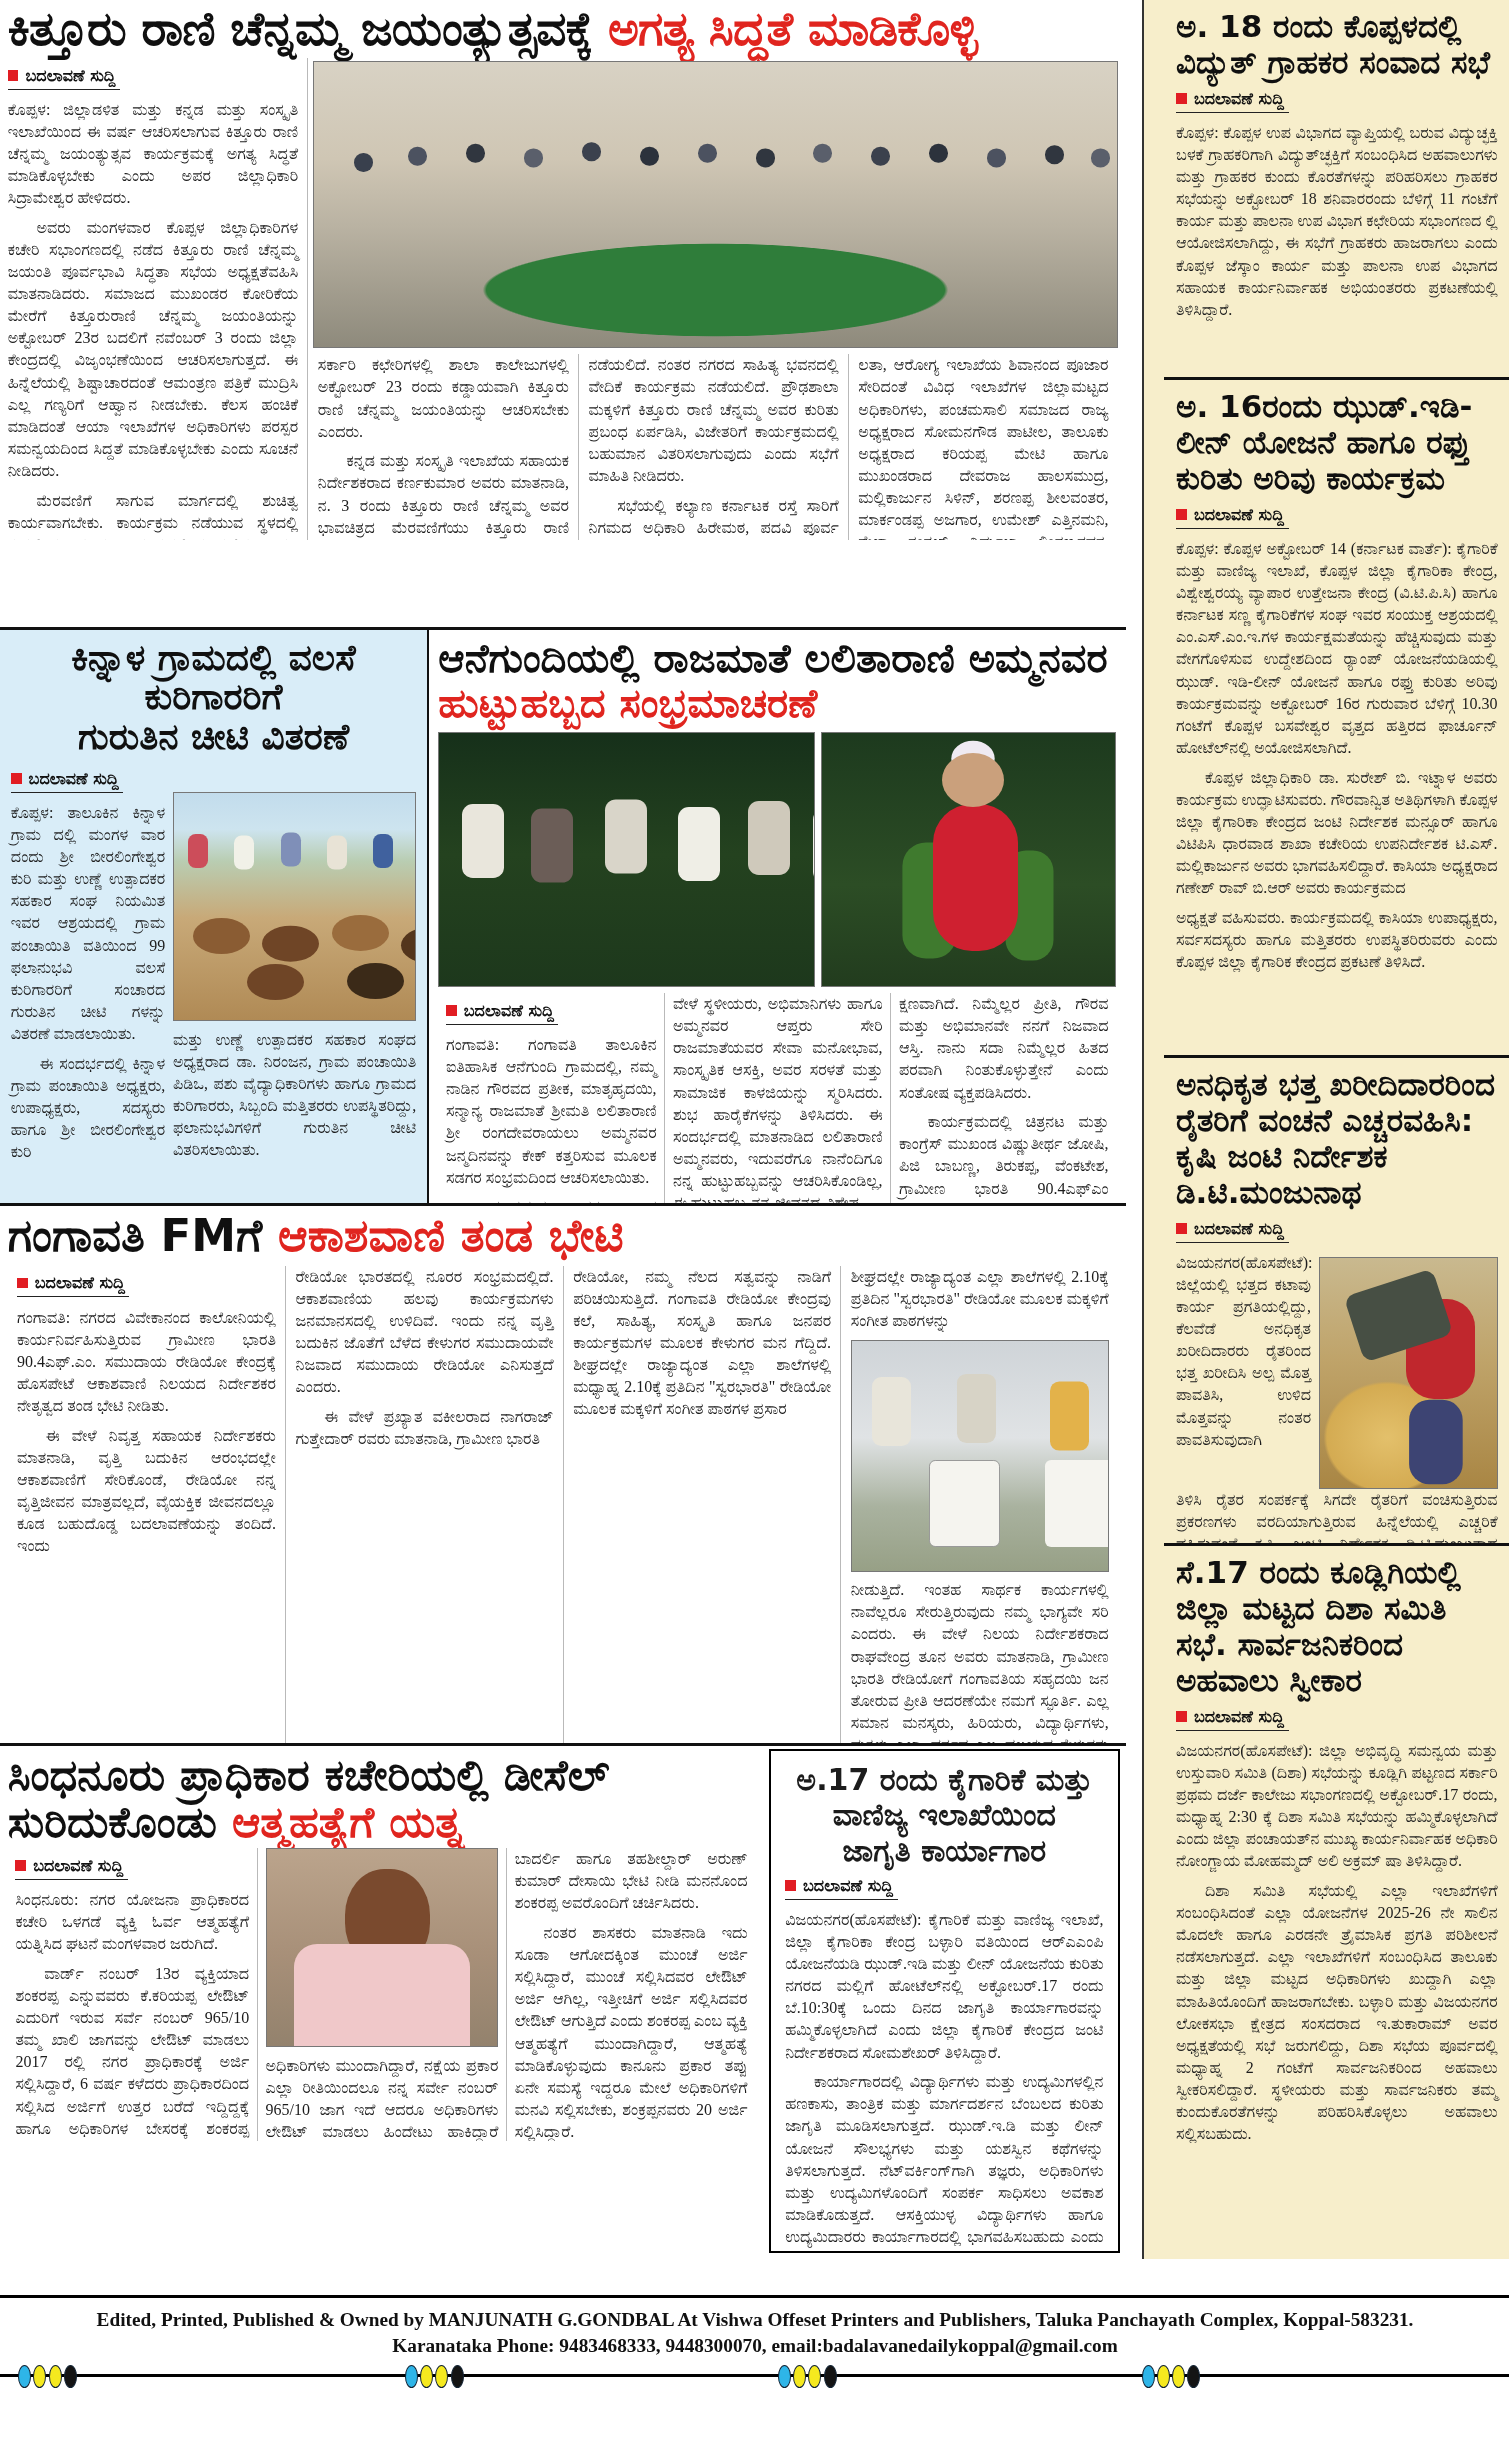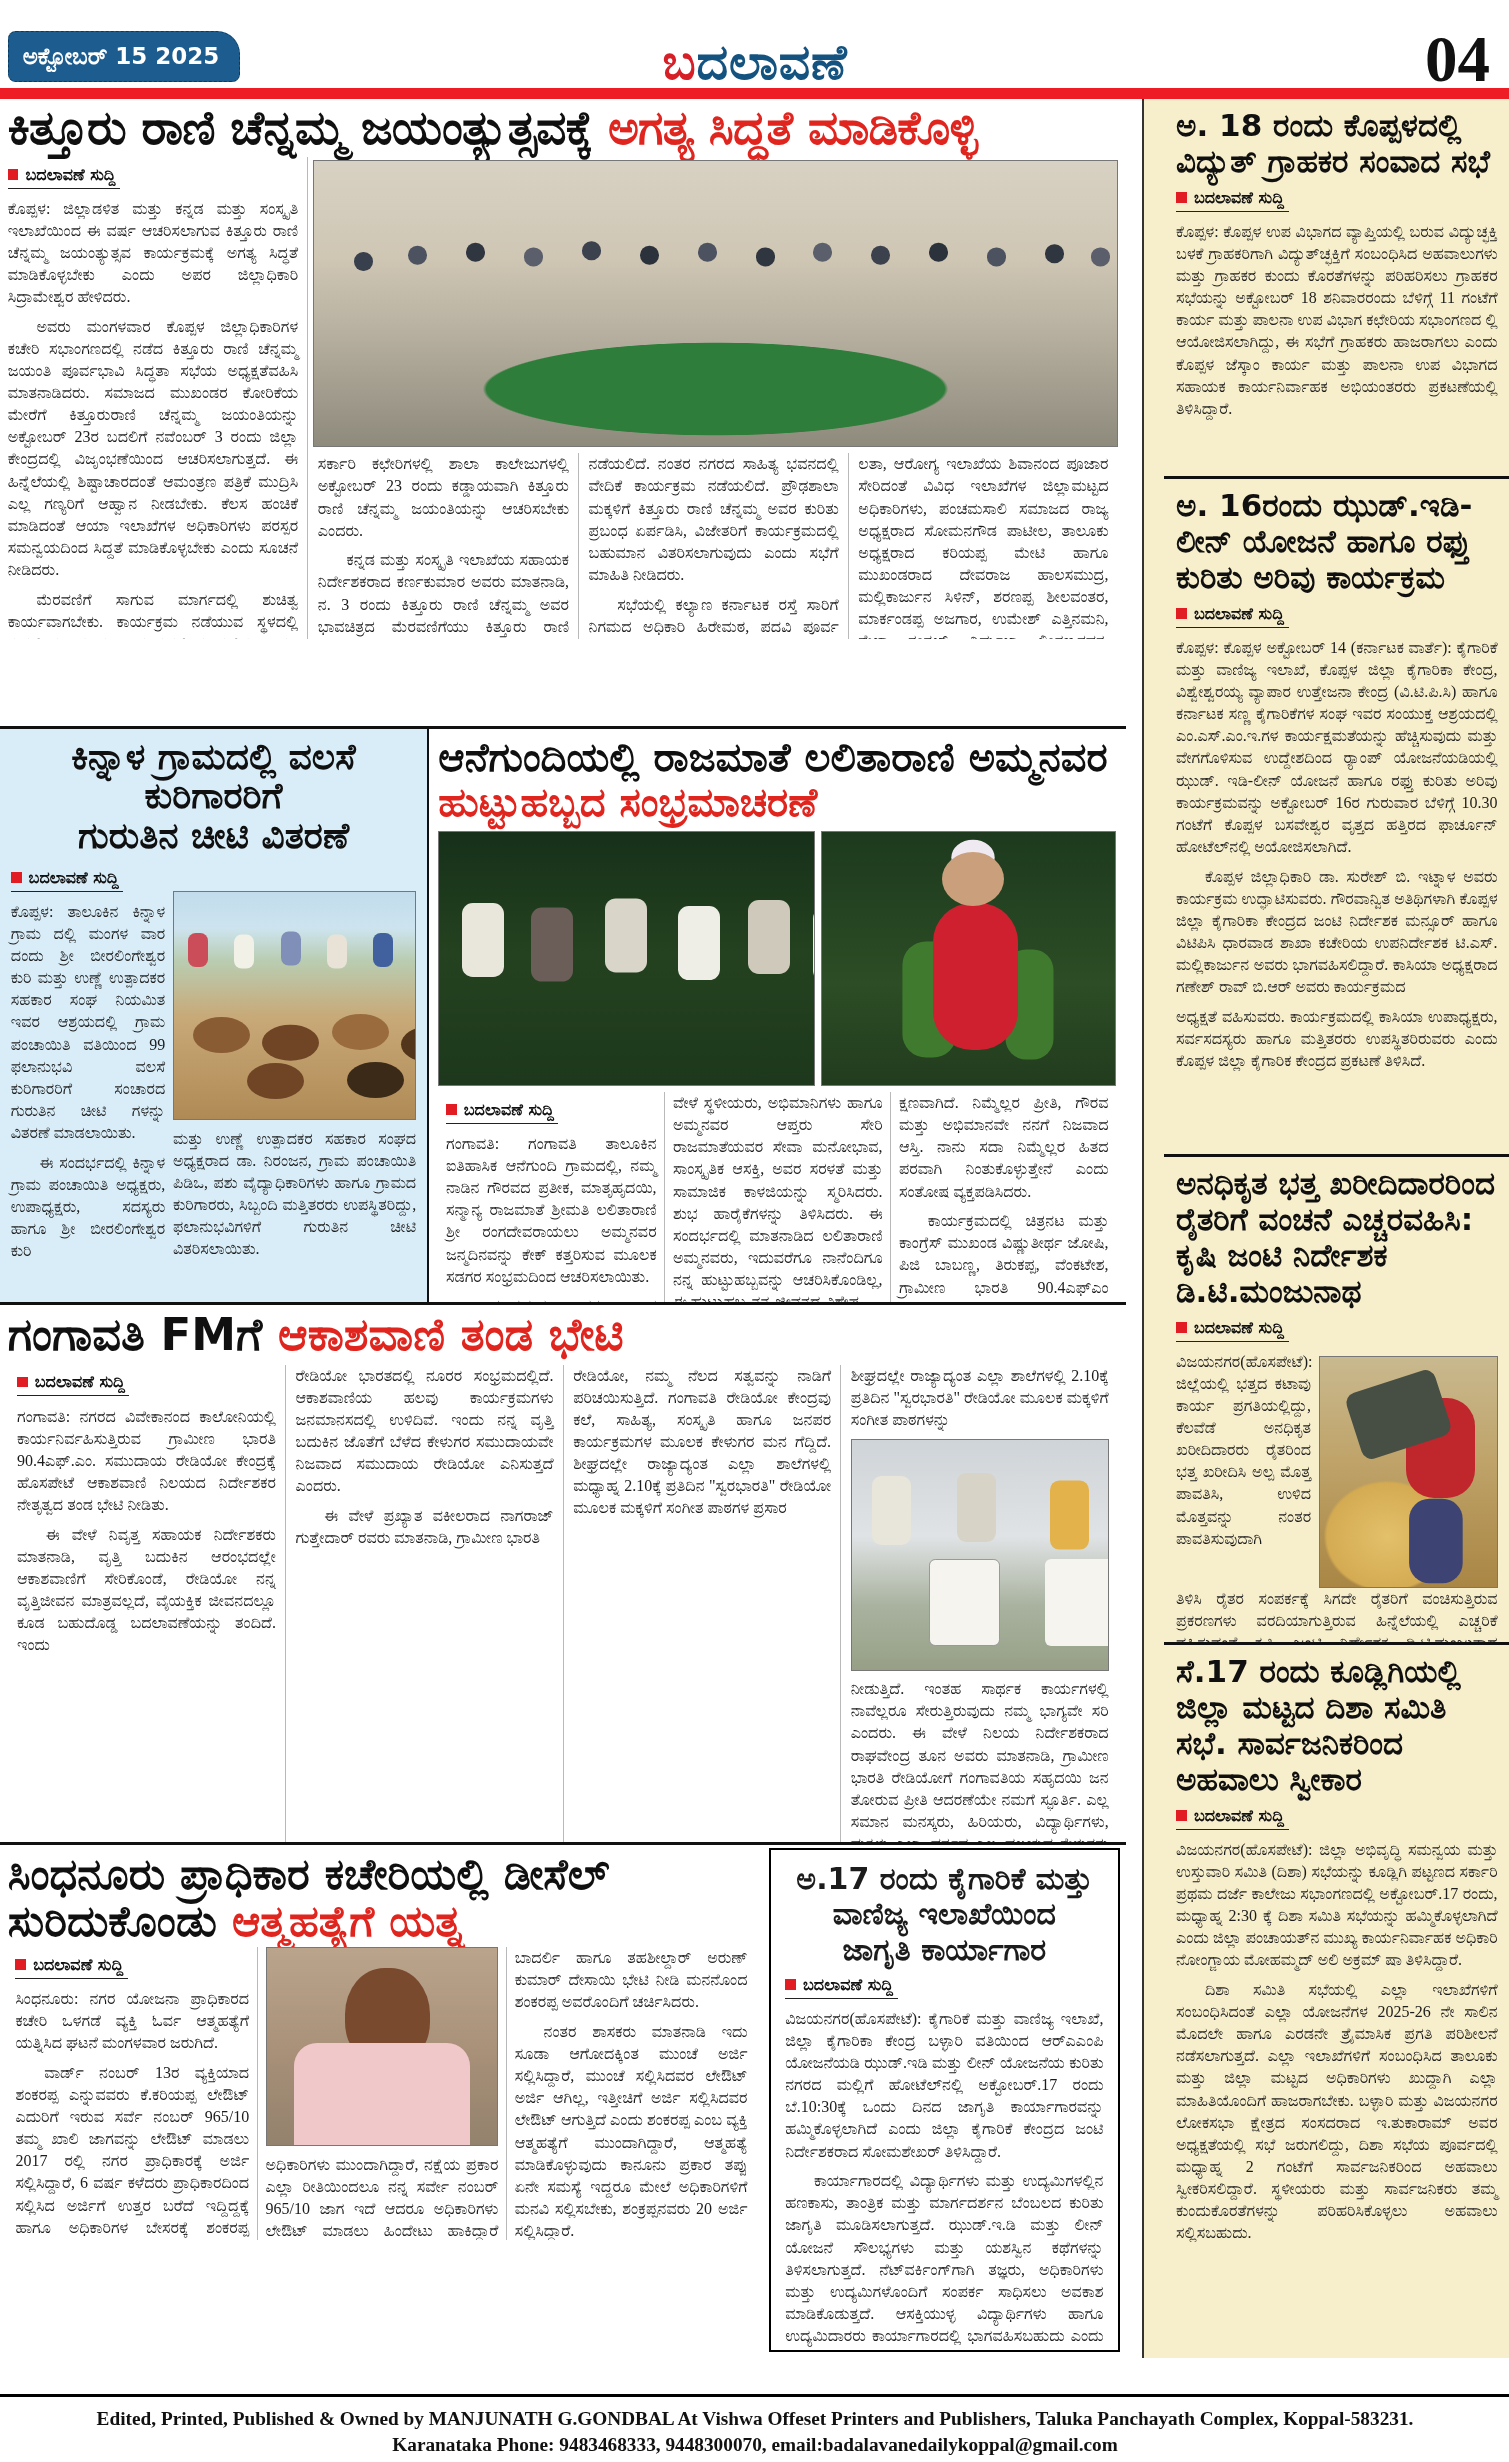--- a/index.html
+++ b/index.html
@@ -147,26 +147,20 @@
   .dot-group { position:absolute; top:-12.4px; display:flex; }
   .dot { width:13px; height:23px; border-radius:50%; margin-right:2.3px; border:0.8px solid #123; }
   .dot.c { background:#2eb5e8; } .dot.y { background:#f5e91f; } .dot.k { background:#141414; }
   .g1 { left:1.2%; } .g2 { left:26.8%; } .g3 { left:51.5%; } .g4 { left:75.6%; }
 </style>
 </head>
 <body>
 
 <div class="page">
 
-  <div class="header">
-    <div class="date-badge">ಅಕ್ಟೋಬರ್ 15 2025</div>
-    <div class="masthead"><span class="m-first">ಬ</span><span class="m-rest">ದಲಾವಣೆ</span></div>
-    <div class="page-num">04</div>
-    <div class="red-bar"></div>
-  </div>
 
   <div class="content">
 
     <div class="left">
 
       <section class="art-chennamma">
         <h1><span class="hl-black">ಕಿತ್ತೂರು ರಾಣಿ ಚೆನ್ನಮ್ಮ ಜಯಂತ್ಯುತ್ಸವಕ್ಕೆ</span> <span class="hl-red">ಅಗತ್ಯ ಸಿದ್ಧತೆ ಮಾಡಿಕೊಳ್ಳಿ</span></h1>
         <div class="chen-body">
           <div class="ncol chen-c1">
             <div class="byline">

